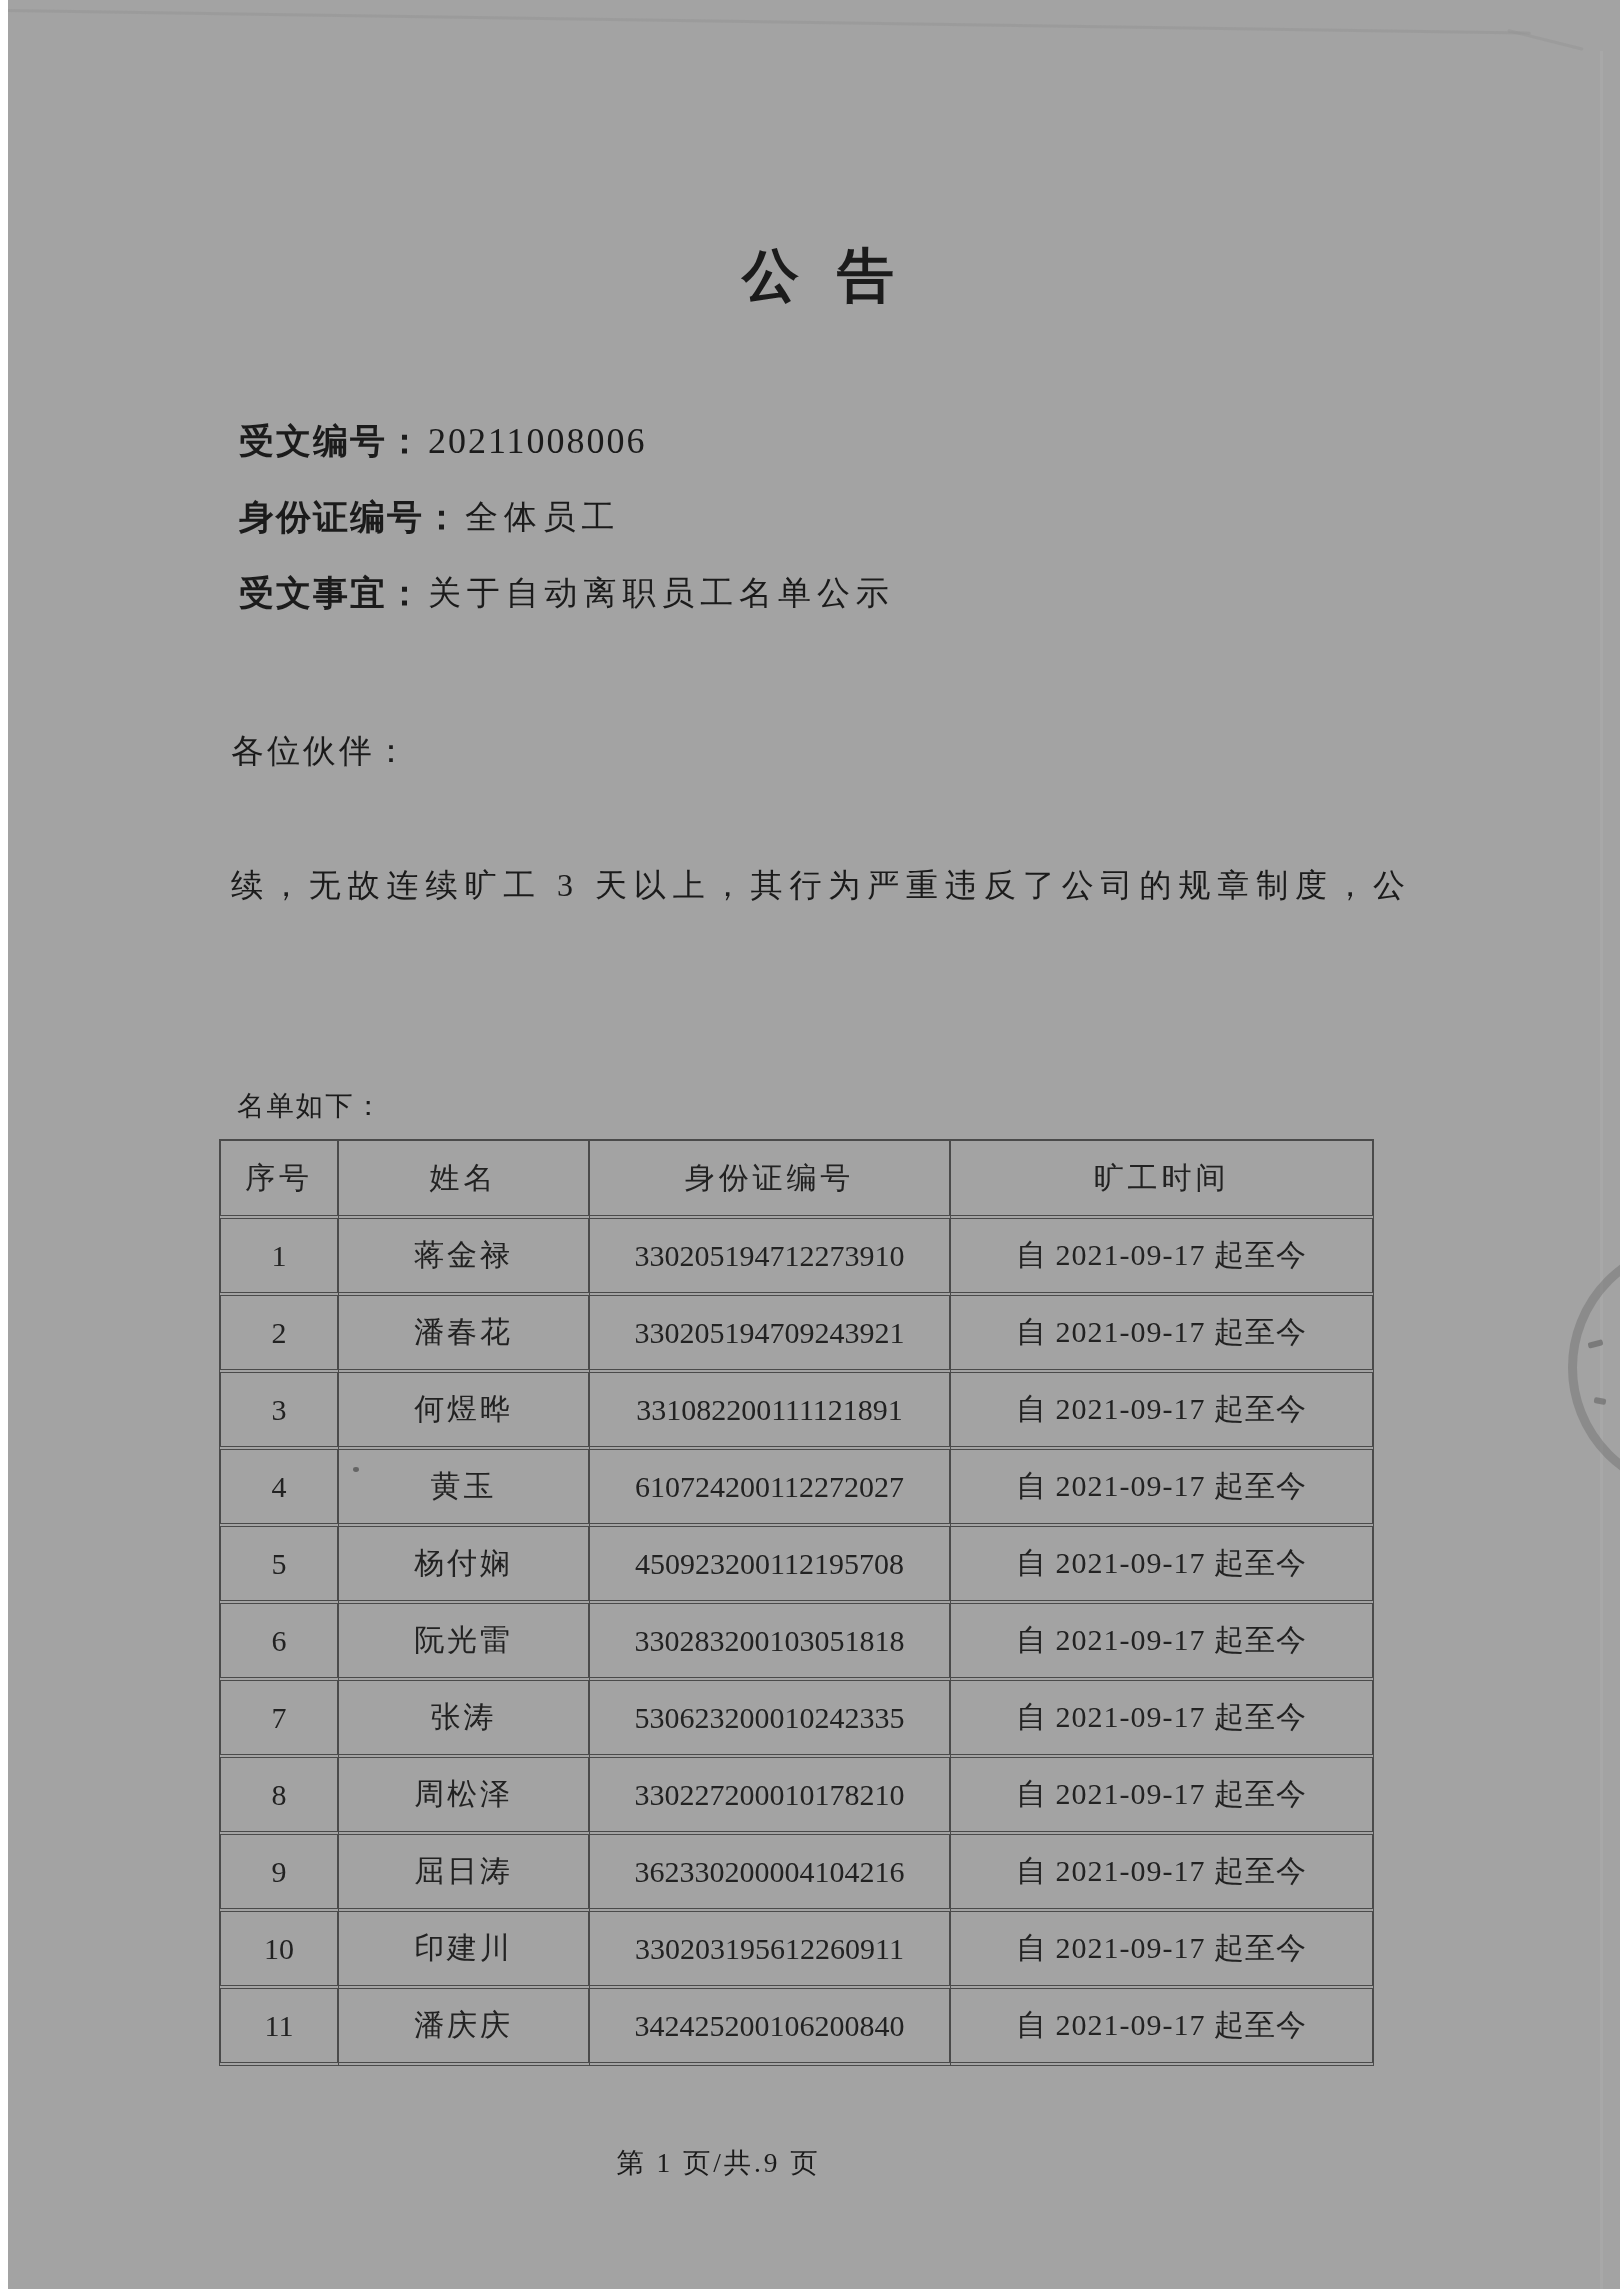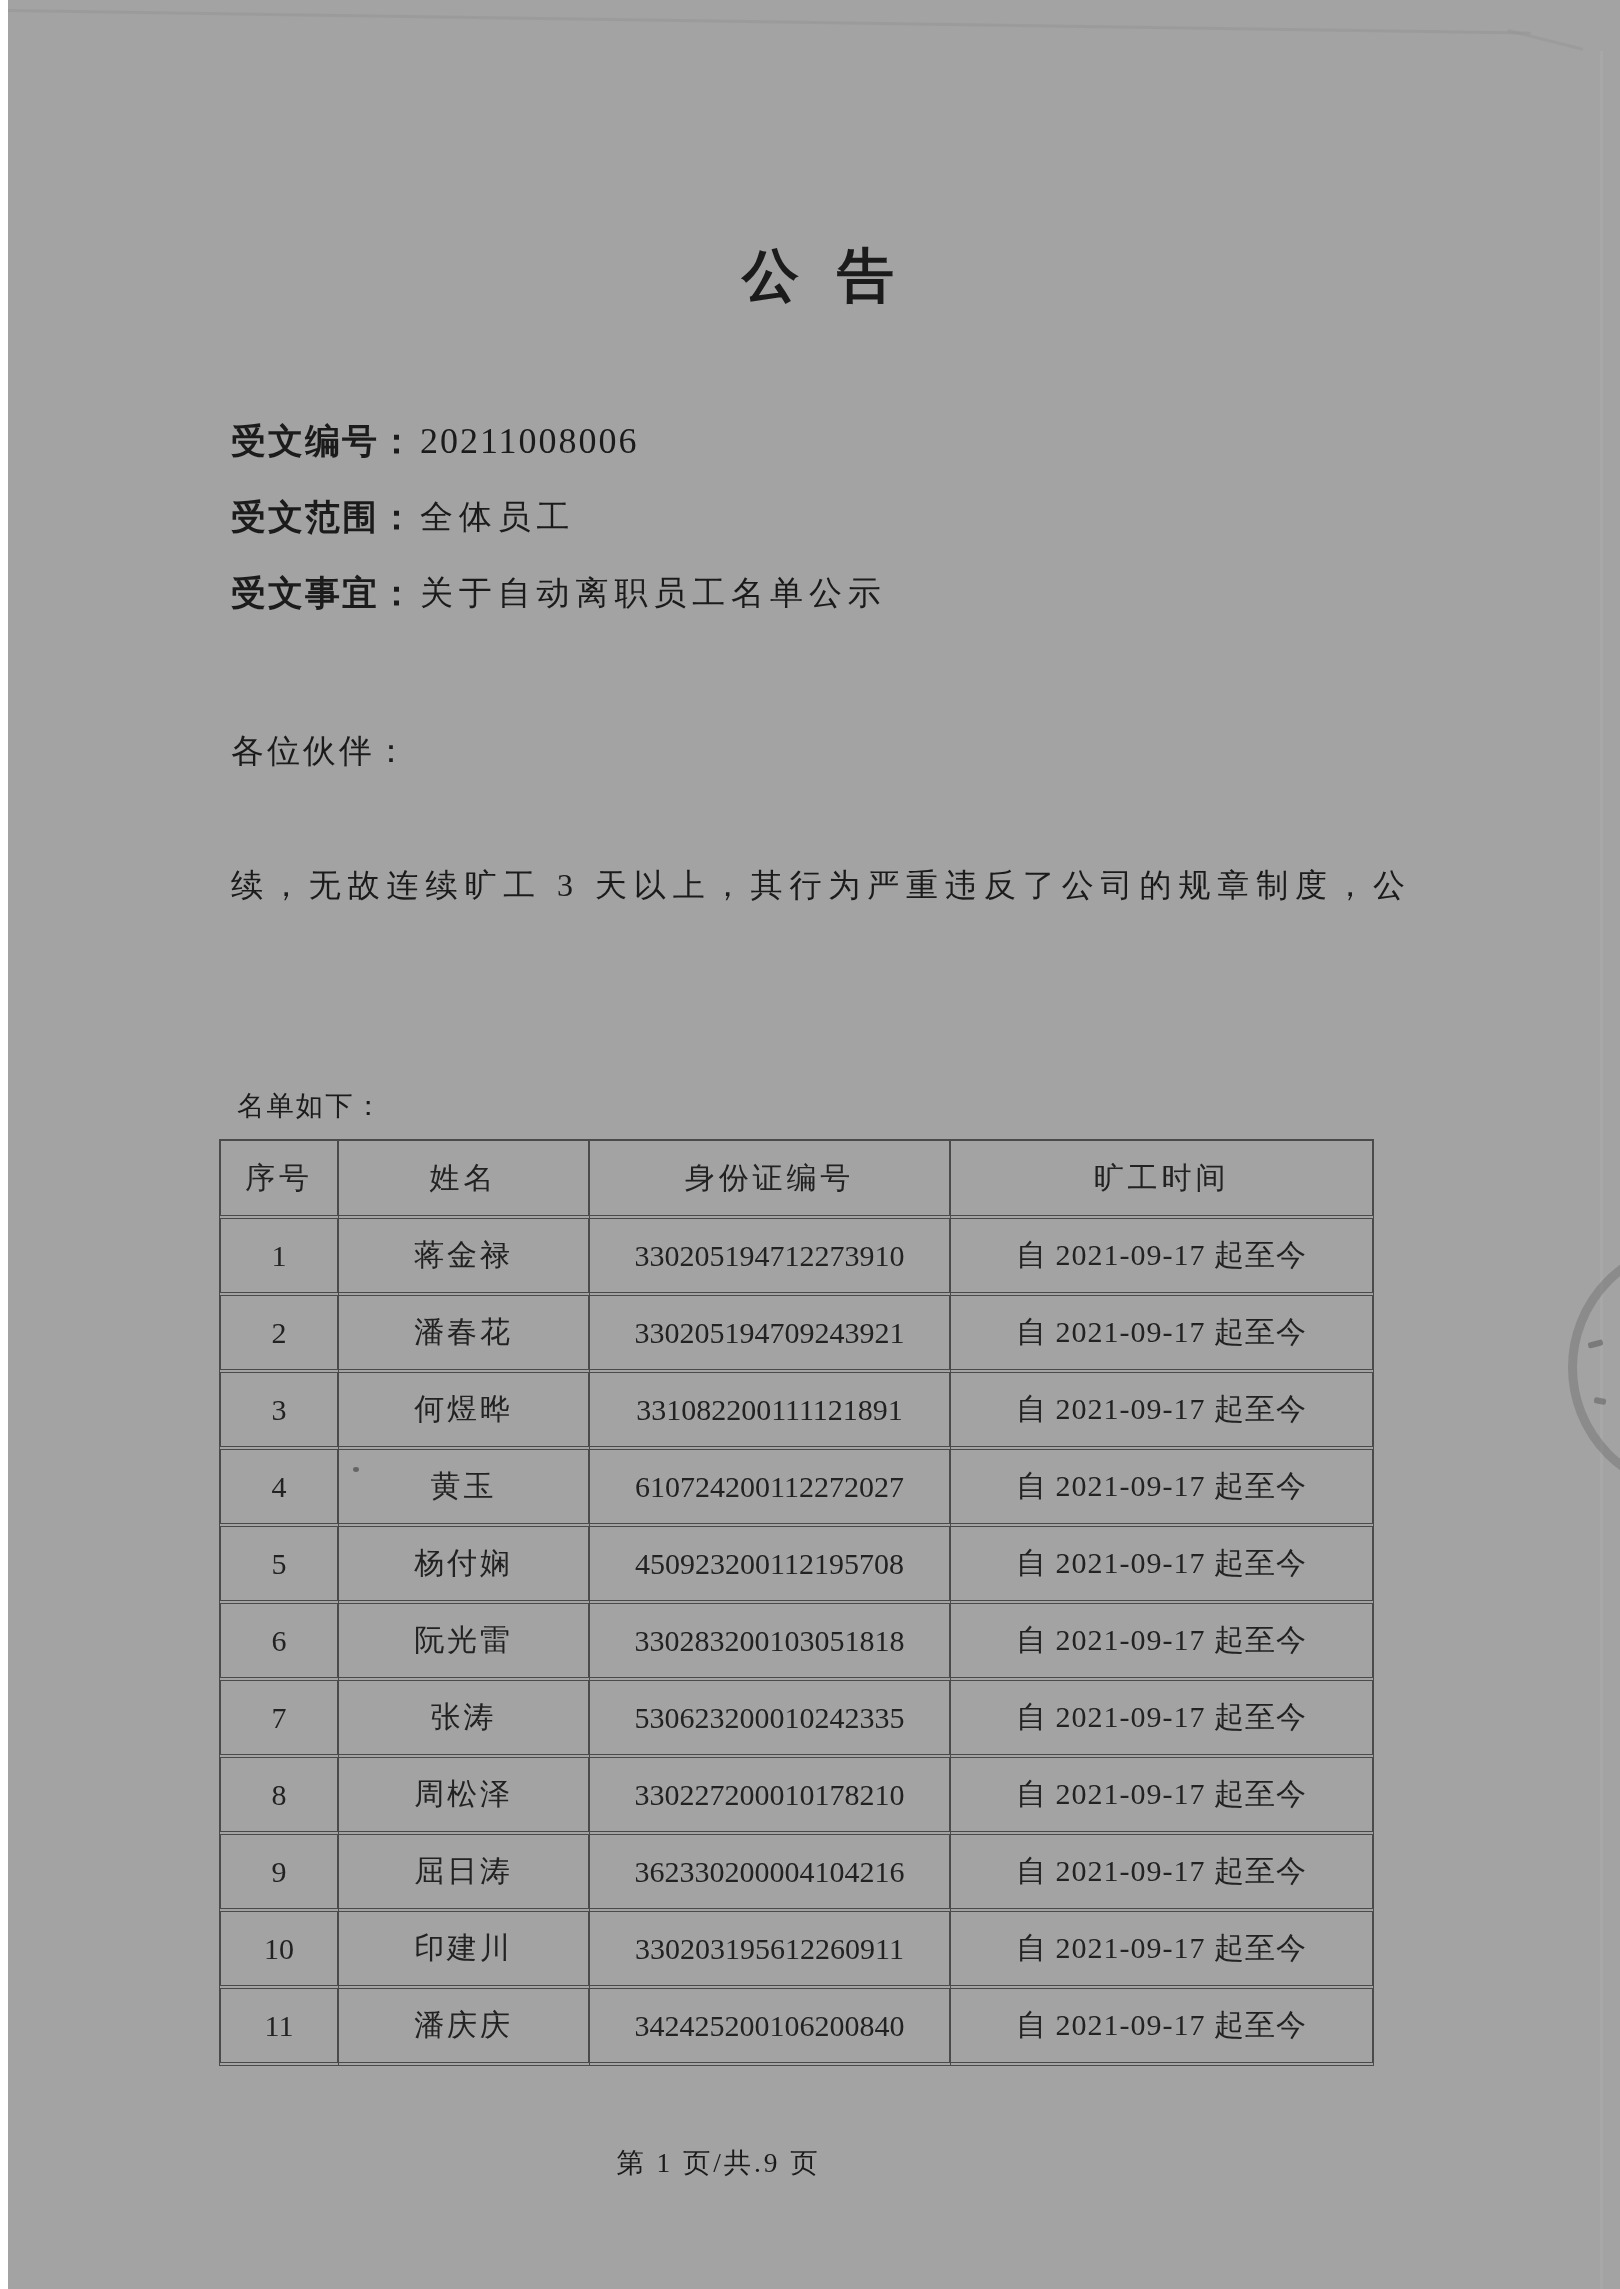--- a/index.html
+++ b/index.html
@@ -46,21 +46,21 @@
     position:absolute; left:907px; top:2149px; width:33px; height:13.7px;
     background:rgba(165,165,165,0.3); border-radius:3.9px;
   }
 
   
   .doc-title {
     position:absolute; left:0; top:238px; width:1620px; text-align:center;
     font-size:57px; font-weight:700; letter-spacing:11.8px; text-indent:11.8px;
     white-space:pre;
   }
-  .fields { position:absolute; left:223px; top:403px; }
+  .fields { position:absolute; left:231px; top:403px; }
   .field-line { height:76px; display:flex; align-items:center; }
   .field-label { font-size:35px; font-weight:700; letter-spacing:2px; }
   .field-value { font-size:33px; letter-spacing:5.9px; margin-left:3.9px; }
   .field-value.num { font-size:36px; letter-spacing:2px; }
 
   .salutation {
     position:absolute; left:223px; top:729px; font-size:33px; letter-spacing:2.9px;
   }
   .body-para { position:absolute; left:223px; top:847px; width:1182px; }
   .body-line {
@@ -113,21 +113,21 @@
   <div class="footer-smudge"></div>
 
   <div class="doc-title">公 告</div>
 
   <div class="fields">
     <div class="field-line">
       <span class="field-label">受文编号：</span>
       <span class="field-value num">20211008006</span>
     </div>
     <div class="field-line">
-      <span class="field-label">受文范围：</span>
+      <span class="field-label">身份证编号：</span>
       <span class="field-value">全体员工</span>
     </div>
     <div class="field-line">
       <span class="field-label">受文事宜：</span>
       <span class="field-value">关于自动离职员工名单公示</span>
     </div>
   </div>
 
   <div class="salutation">各位伙伴：</div>
 

